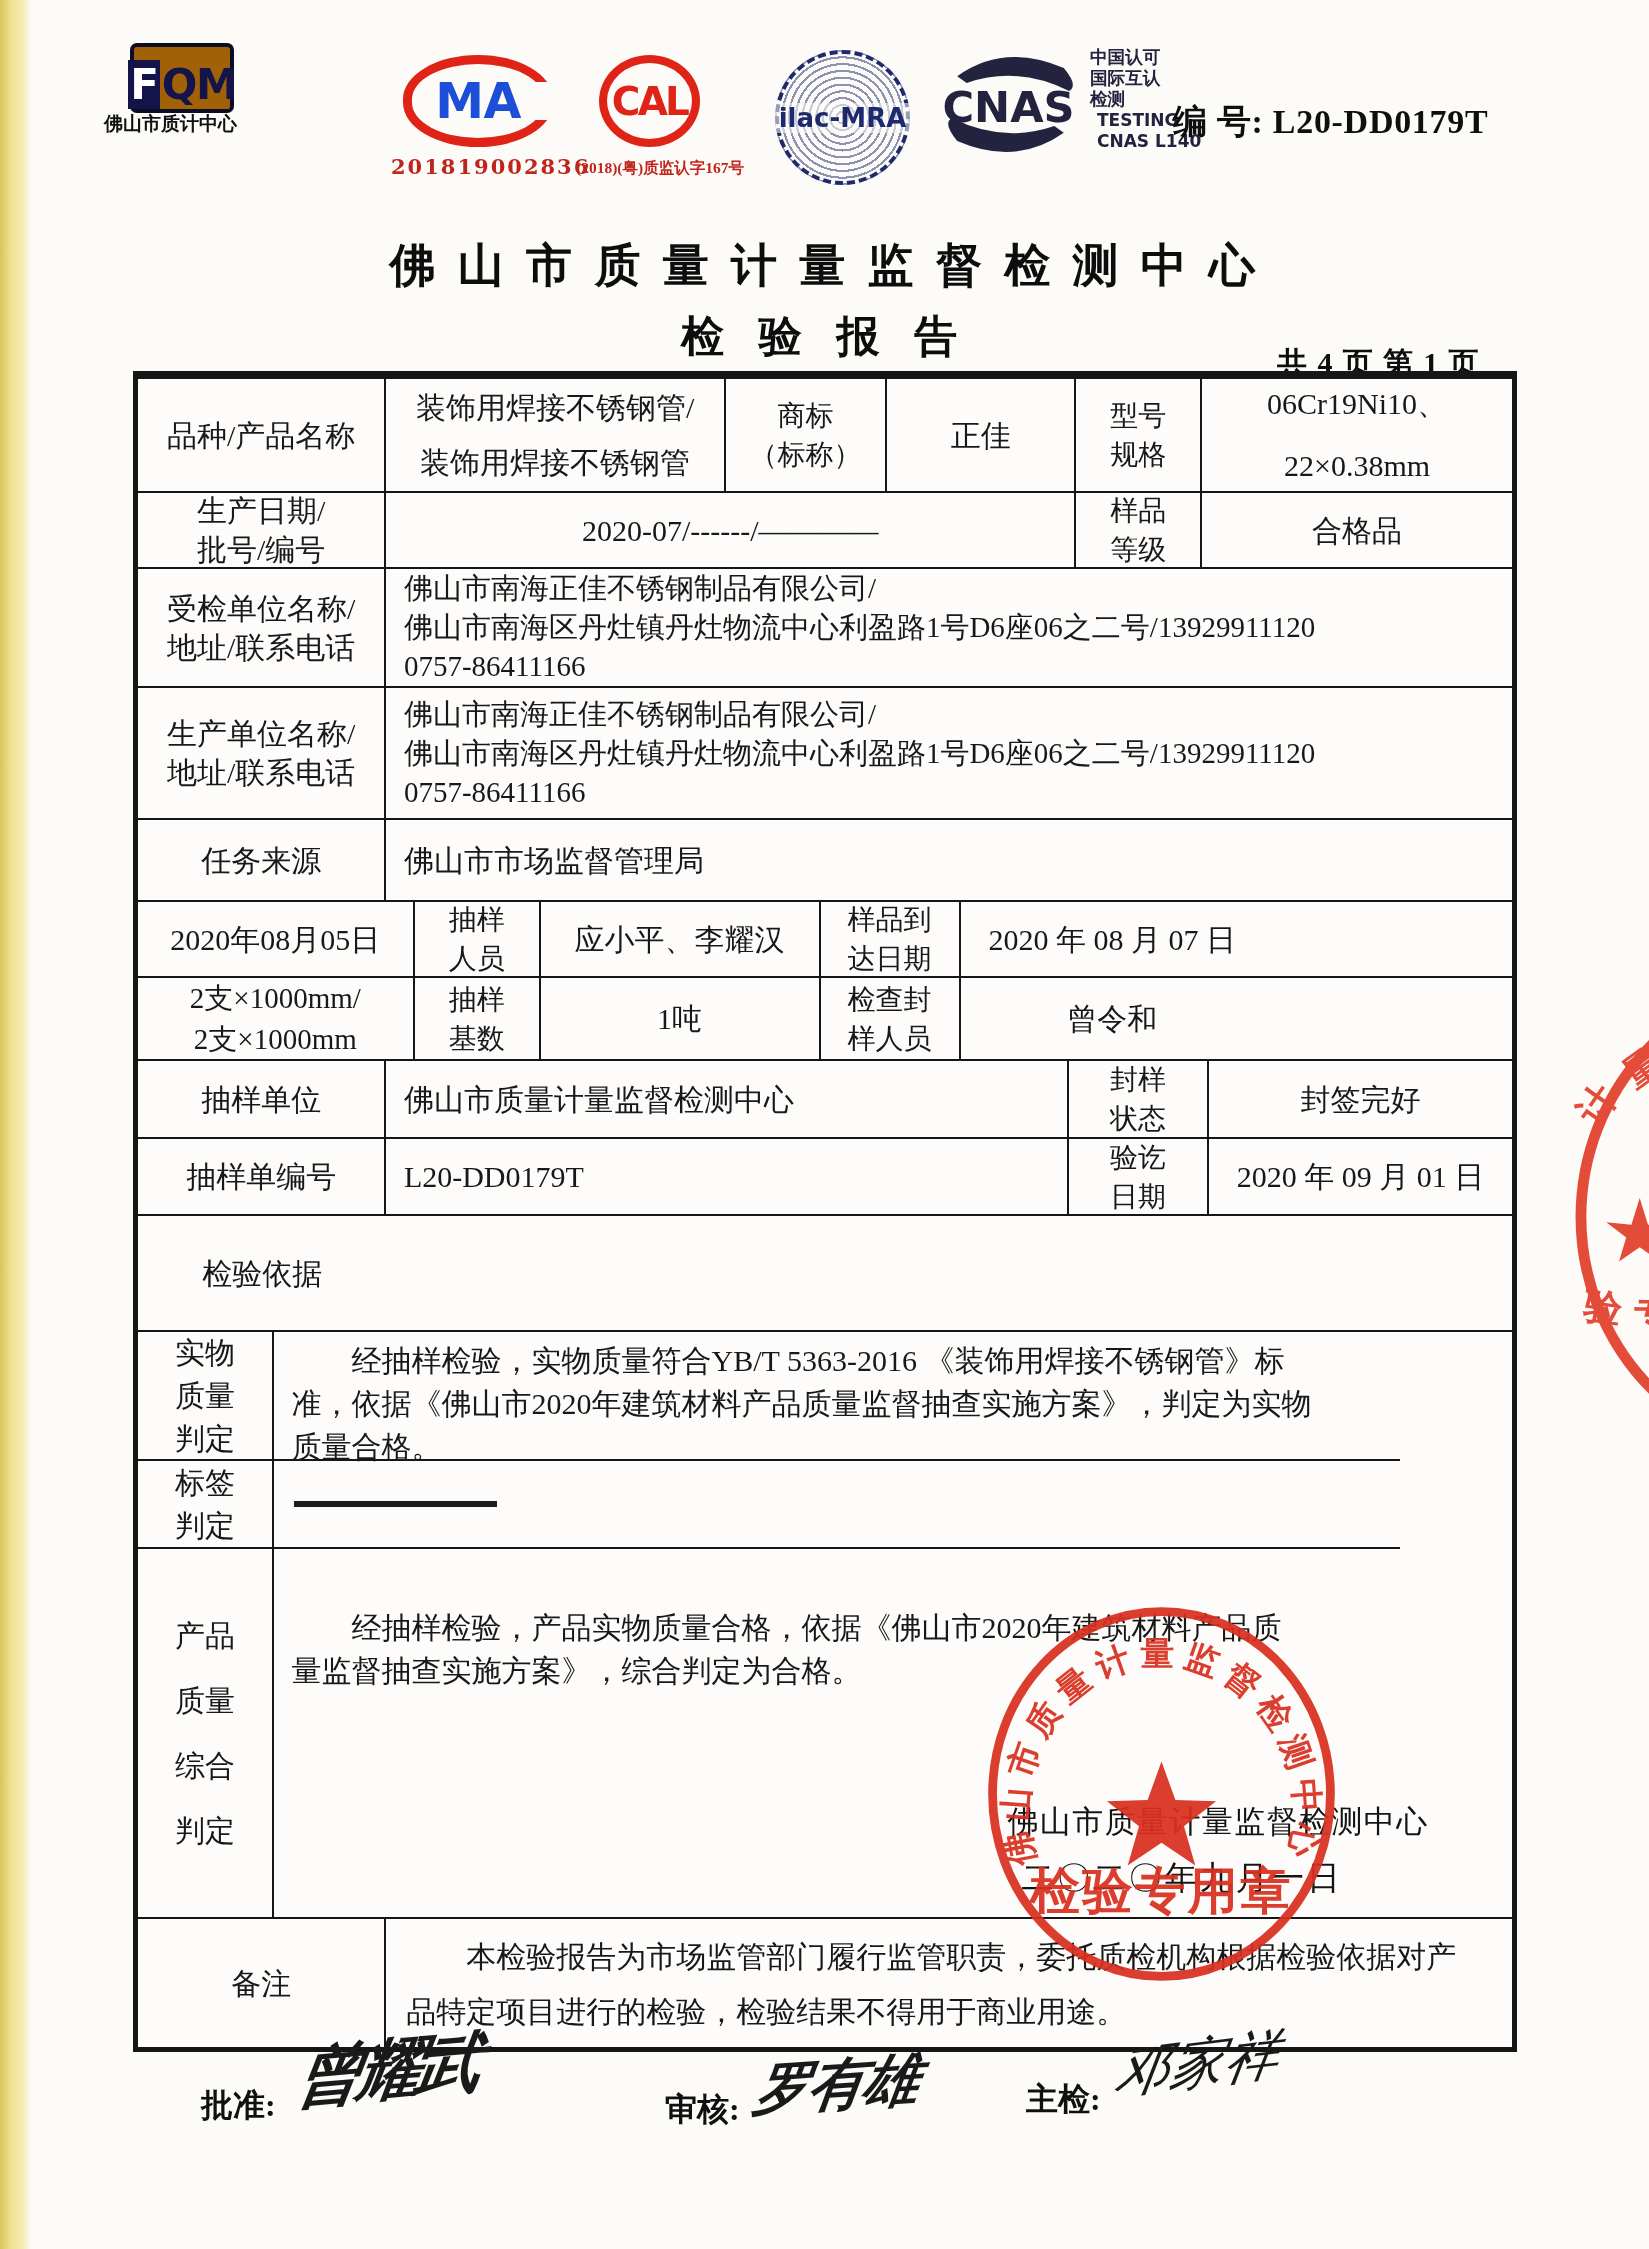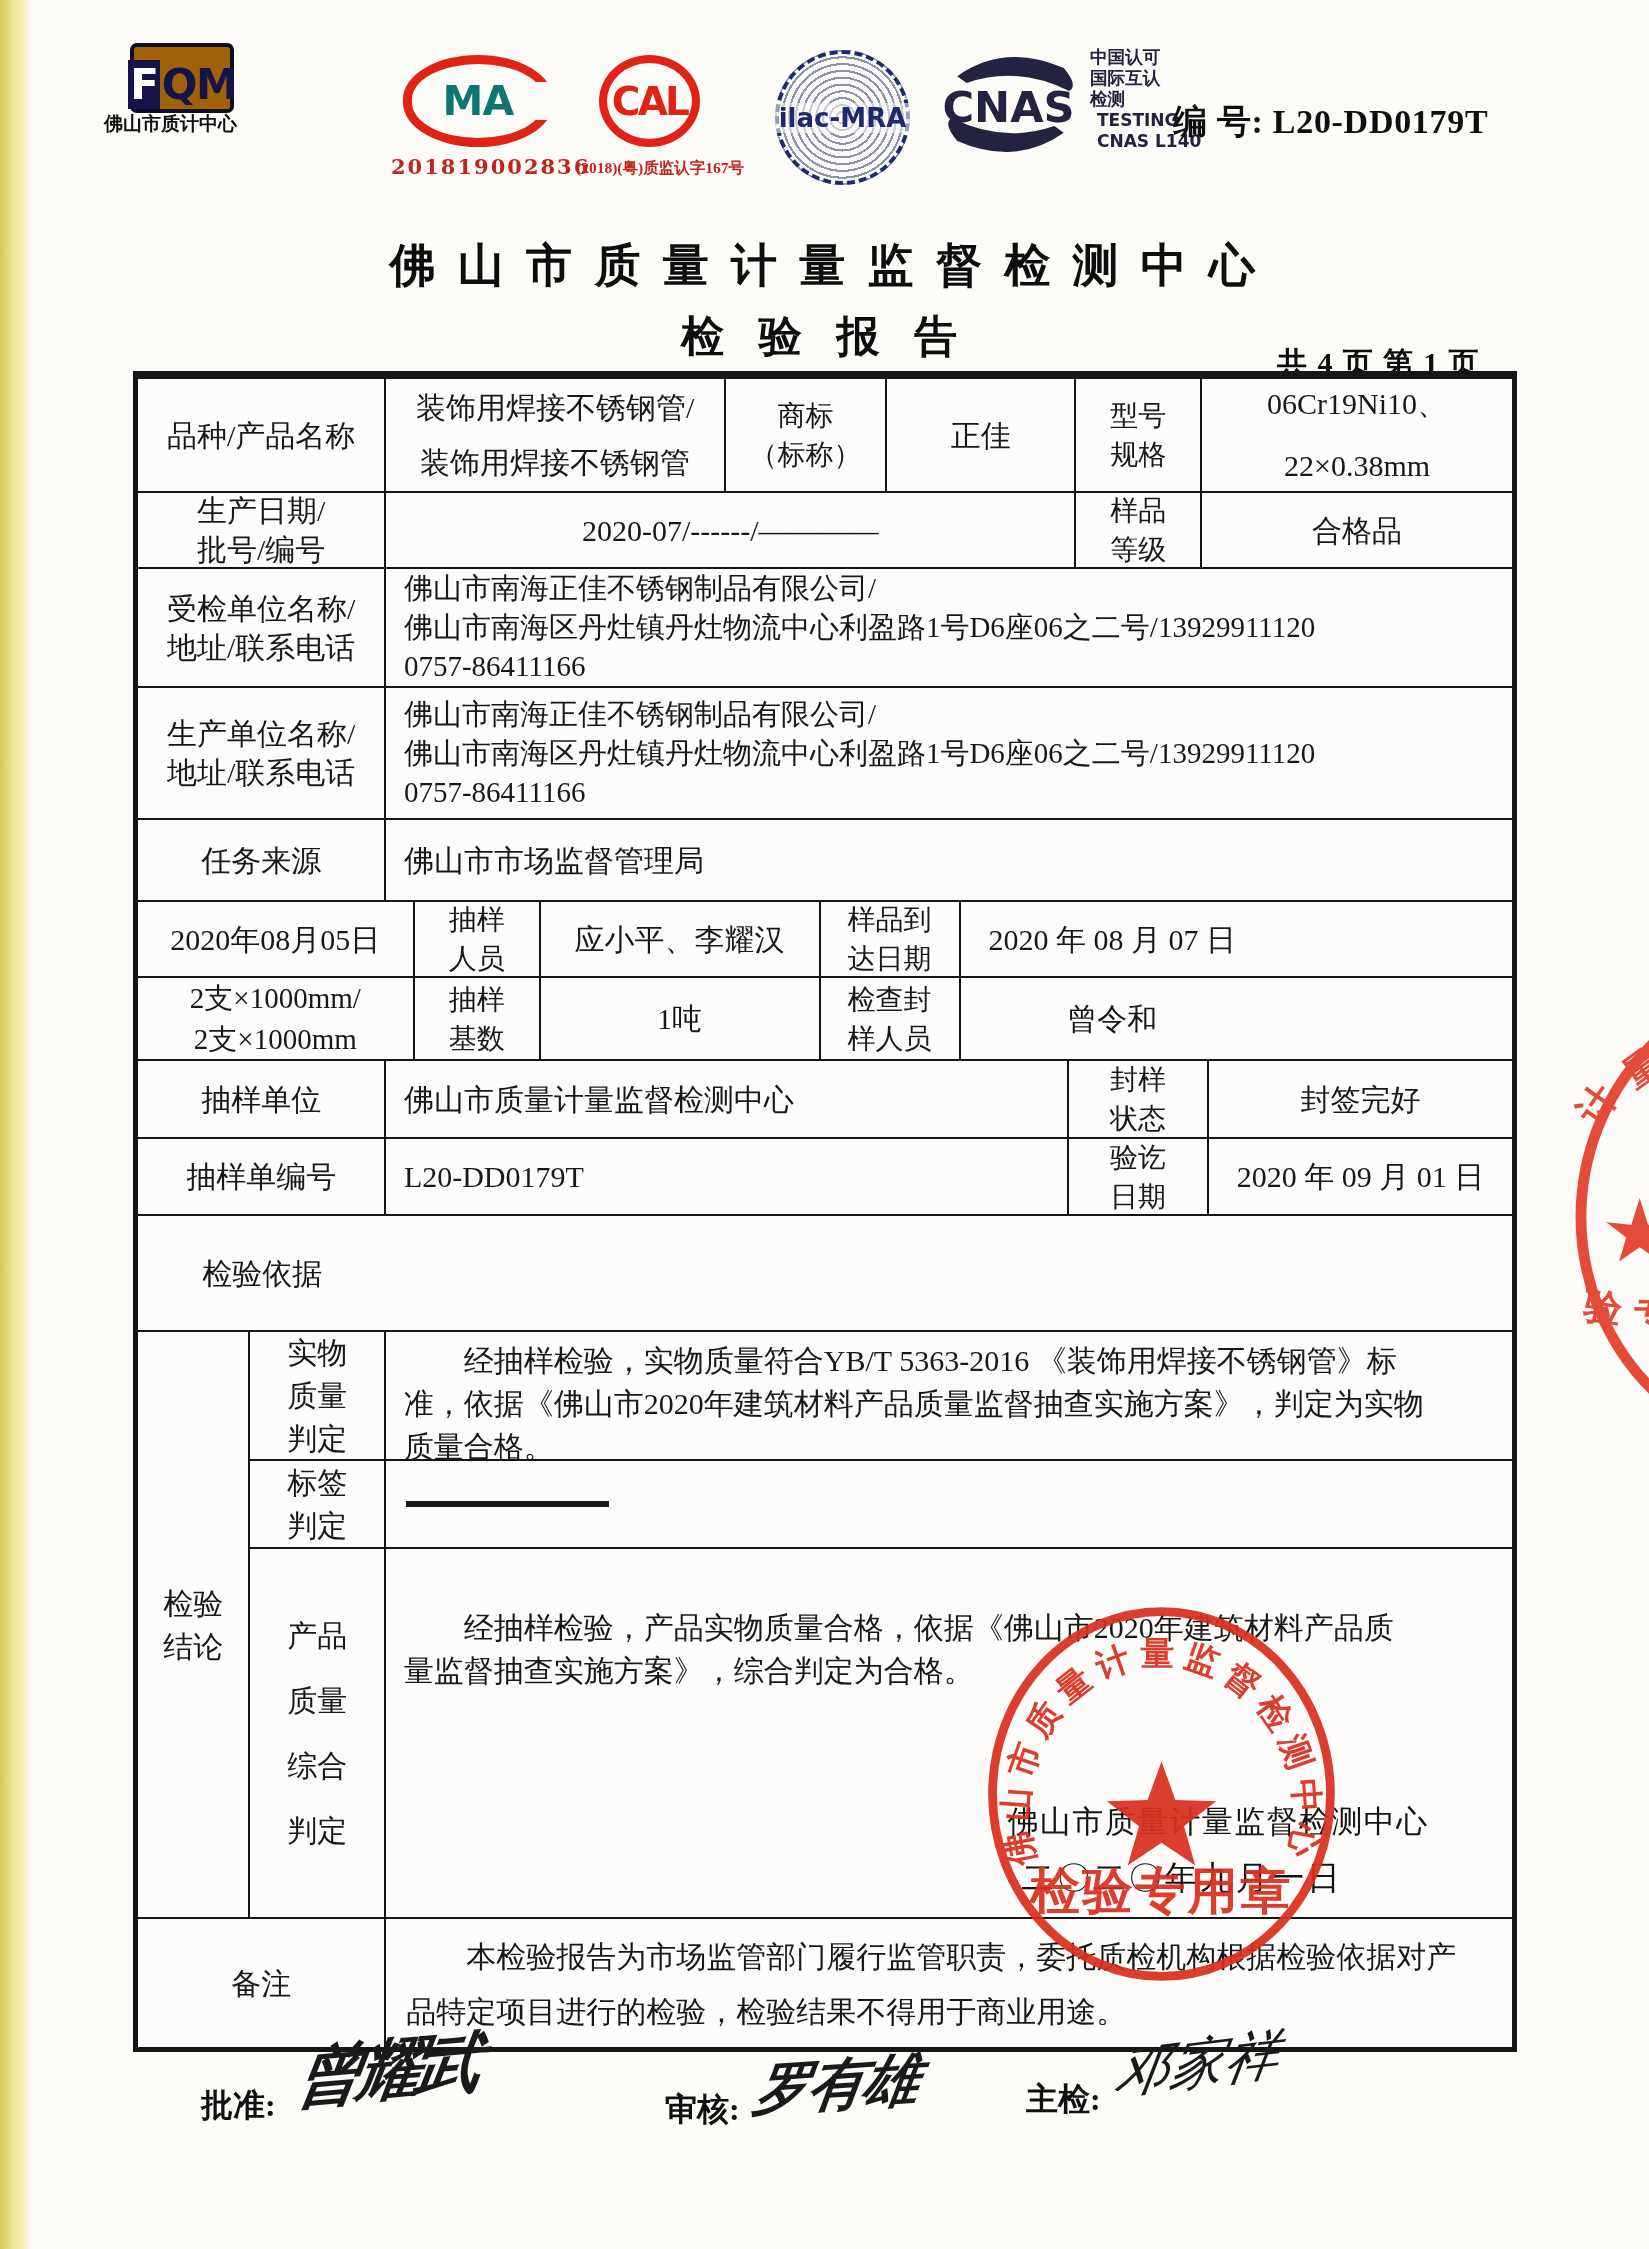--- a/index.html
+++ b/index.html
@@ -13,21 +13,21 @@
   .fqm-box{left:122px;top:43px;width:96px;height:62px;border:4.7px solid #0c0c26;border-radius:6.8px;
            display:flex;align-items:flex-end;justify-content:center;background:#a16207;margin-left:8px;}
   .fqm-txt{font-family:"DejaVu Sans",sans-serif;font-weight:900;font-size:42px;color:#14144a;letter-spacing:-1.4px;}
   .fqm-f{background:#14144a;color:#fff;padding:0 2.7px;margin-right:1.4px;}
   .fqm-cap{left:103px;top:111px;width:135px;text-align:center;font-size:19px;font-weight:700;color:#111;}
 
   .cma-box{left:403px;top:55px;width:150px;height:92px;}
   .cma-oval{position:absolute;inset:0;border:9.5px solid #df2317;border-radius:50%/48%;}
   .cma-gap{position:absolute;right:-4px;top:50%;transform:translateY(-50%);width:23px;height:38px;background:#fcfbf7;}
   .cma-txt{position:absolute;inset:0;display:flex;align-items:center;justify-content:center;
-           font-family:"DejaVu Sans",sans-serif;font-weight:900;font-size:41px;color:#0f766e;letter-spacing:-0.7px;}
+           font-family:"DejaVu Sans",sans-serif;font-weight:900;font-size:49px;color:#1d4ed8;letter-spacing:-0.7px;}
   .cma-num{left:391px;top:154px;width:176px;text-align:center;color:#c0251c;font-size:21px;font-weight:700;letter-spacing:2px;font-family:"DejaVu Serif",serif;}
 
   .cal-box{left:599px;top:55px;width:101px;height:92px;}
   .cal-ring{position:absolute;inset:0;border:8.8px solid #df2317;border-radius:50%;}
   .cal-txt{position:absolute;inset:0;display:flex;align-items:center;justify-content:center;
            font-family:"DejaVu Sans",sans-serif;font-weight:900;font-size:39px;color:#df2317;letter-spacing:-2.7px;}
   .cal-cap{left:572px;top:158px;width:176px;text-align:center;color:#c0251c;font-size:15.5px;font-weight:700;}
 
   .ilac-box{left:775px;top:50px;width:127px;height:127px;border-radius:50%;
             border:4.7px dashed #1e2a6e;
@@ -236,22 +236,20 @@
       <div class="c r8-l2 pre small-lab">验讫
 日期</div>
       <div class="c r8-v2 vtxt">2020 年 09 月 01 日</div>
     </div>
 
     <div class="row h-r10">
       <div class="c w-label lab">检验依据</div>
     </div>
 
     <div class="row" style="height:587px;">
-      <div class="c co-outer pre conc-lab">检验
-结论</div>
       <div style="width:91.83%;display:flex;flex-direction:column;">
         <div class="subrow h-r11a">
           <div class="co-inner pre conc-lab" style="width:10.78%;">实物
 质量
 判定</div>
           <div class="c body-text" style="width:89.22%;border-right:none;padding:6.8px 81px 0 17.6px;">经抽样检验，实物质量符合YB/T 5363-2016 《装饰用焊接不锈钢管》标准，依据《佛山市2020年建筑材料产品质量监督抽查实施方案》，判定为实物质量合格。</div>
         </div>
         <div class="subrow h-r11b">
           <div class="co-inner pre conc-lab" style="width:10.78%;">标签
 判定</div>

